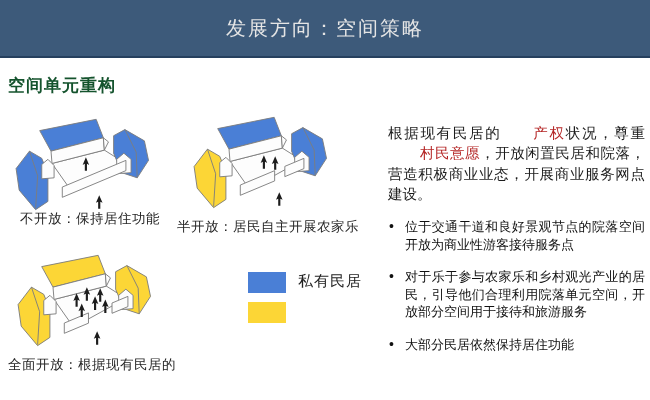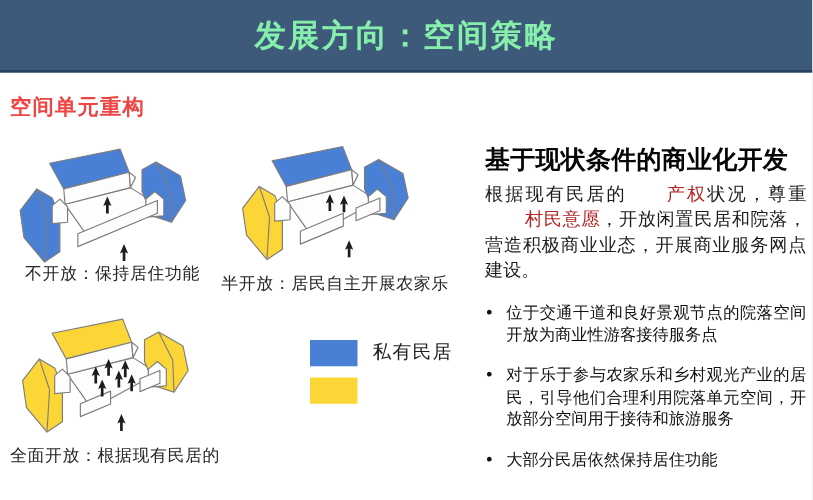--- a/index.html
+++ b/index.html
@@ -8,26 +8,26 @@
     overflow:hidden; font-family:"Liberation Sans", sans-serif;
   }
   
   .header {
     position:absolute; left:0; top:0; width:650px; height:56px;
     border-bottom:2px solid #26405e;
   }
   .header .title {
     width:100%; text-align:center; line-height:57px;
     font-family:"DejaVu Serif","Liberation Serif",serif;
-    font-size:25px; color:#86efac; letter-spacing:2px; font-weight:700;
+    font-size:20px; color:#e5e5e5; letter-spacing:2px; font-weight:400;
   }
   
   .section-title {
     position:absolute; left:8px; top:74px; font-size:17px; font-weight:600;
-    color:#ef4444; letter-spacing:1px;
+    color:#14532d; letter-spacing:1px;
   }
   
   .diagram { position:absolute; }
   .diagram svg { display:block; }
   .diagram .caption {
     position:absolute; left:50%; transform:translateX(-50%);
     white-space:nowrap; font-size:13.5px; font-weight:500; color:#262626;
     letter-spacing:0.5px;
   }
   .d1 { left:12px;  top:108px; width:156px; height:132px; }
@@ -145,21 +145,20 @@
     <div class="legend-row">
       <span class="swatch" style="background: rgb(74, 127, 214);"></span>
       <span class="legend-label">私有民居</span>
     </div>
     <div class="legend-row">
       <span class="swatch" style="background: rgb(252, 214, 54);"></span>
     </div>
   </div>
 
   <div class="content">
-    <div class="content-heading">基于现状条件的商业化开发</div>
     <p class="content-paragraph"><span>根据现有民居的</span><span class="red">产权</span><span>状况，尊重</span><span class="red">村民意愿</span><span>，开放闲置民居和院落，营造积极商业业态，开展商业服务网点建设。</span></p>
     <ul class="bullets">
       <li><span class="dot">•</span><span>位于交通干道和良好景观节点的院落空间开放为商业性游客接待服务点</span></li>
       <li><span class="dot">•</span><span>对于乐于参与农家乐和乡村观光产业的居民，引导他们合理利用院落单元空间，开放部分空间用于接待和旅游服务</span></li>
       <li><span class="dot">•</span><span>大部分民居依然保持居住功能</span></li>
     </ul>
   </div>
 
 </div>
 

